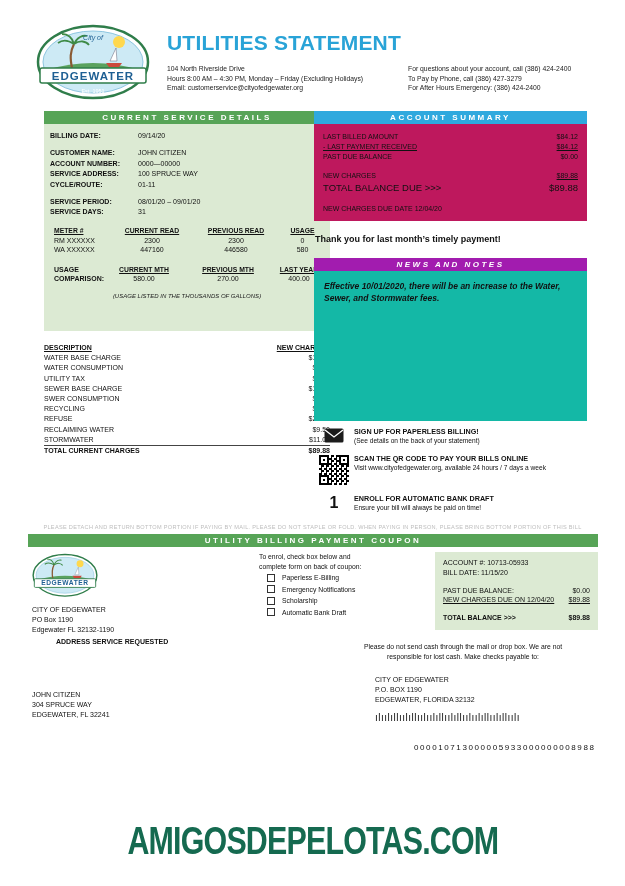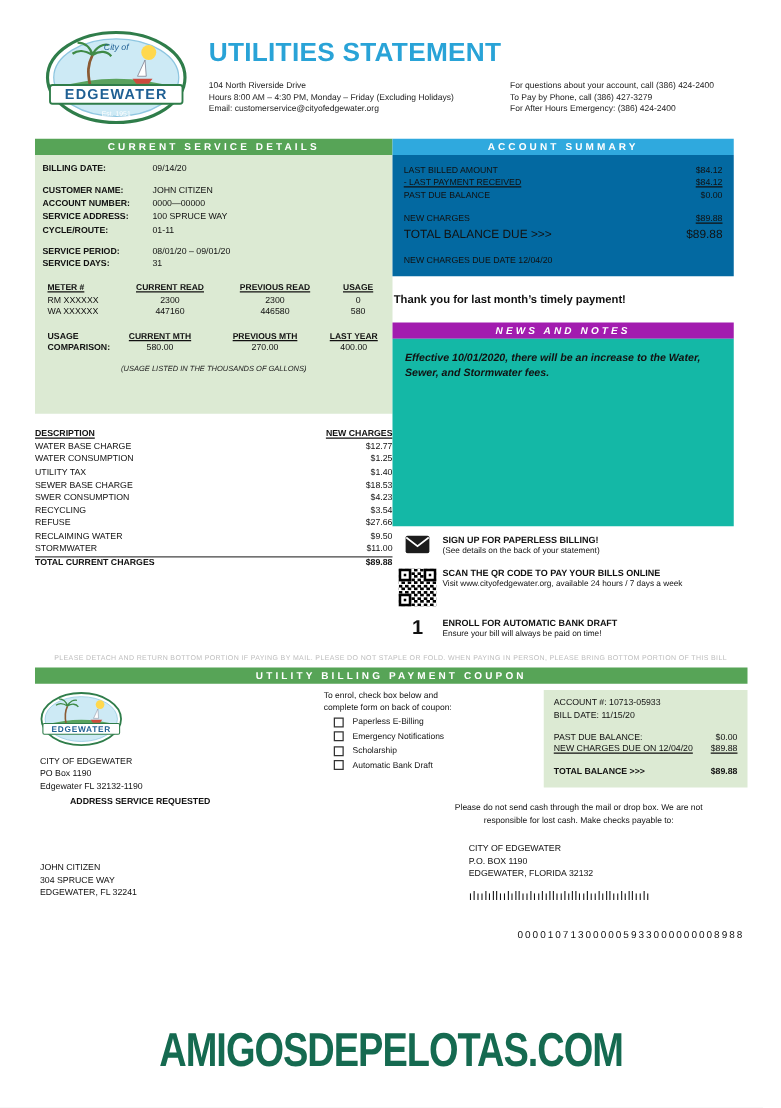--- a/index.html
+++ b/index.html
@@ -14,21 +14,21 @@
   .bar { height:13px; line-height:13px; text-align:center; color:#fff; font-weight:bold; font-size:8px; letter-spacing:2.5px; }
   .bar-green { background:#57a457; }
   .bar-blue { background:#2fa9de; }
   .bar-yellow { background:#a21caf;font-style:italic; }
 
   
   .title { font-size:21px; font-weight:bold; color:#29a3d7; letter-spacing:0.2px; }
   .small { font-size:6.8px; line-height:9.6px; color:#222; }
 
   
-  .leftcol { left:28px; top:111px; width:286px; }
+  .leftcol { left:44px; top:111px; width:286px; }
   .panel-green { background:#dcead3; padding:7px 6px 9px; min-height:207px; }
   .detail-row { display:flex; line-height:9px; margin-bottom:1.5px; }
   .detail-row .lbl { width:88px; font-weight:bold; }
   .gap8 { margin-top:8px; }
   .meter { display:grid; grid-template-columns:64px 76px 92px 41px; margin-top:10px; line-height:9.5px; }
   .meter .h { font-weight:bold; text-decoration:underline; font-size:6.8px; }
   .meter .c { text-align:center; }
   .meter .c1 { text-align:left; padding-left:4px; }
   .usage { display:flex; margin-top:10px; line-height:9.5px; }
   .ulabel { width:64px; font-weight:bold; padding-left:4px; }
@@ -37,21 +37,21 @@
   .urow .h { font-weight:bold; text-decoration:underline; font-size:6.8px; }
   .unote { text-align:center; font-style:italic; font-size:6px; margin-top:9px; color:#222; }
 
   .charges { margin-top:12px; }
   .crow { display:flex; justify-content:space-between; line-height:10.2px; }
   .crow.last { border-bottom:1px solid #444; }
   .crow.total { font-weight:bold; }
 
   
   .rightcol { left:314px; top:111px; width:273px; }
-  .panel-blue { background:#0369a1; padding:8px 9px 7px; }
+  .panel-blue { background:#be185d; padding:8px 9px 7px; }
   .asrow { display:flex; justify-content:space-between; line-height:10px; }
   .asrow.big { font-size:9.5px; line-height:14px; }
   .gap10 { margin-top:9px; }
   .duedate { margin-top:9px; line-height:10px; }
   .thankyou { margin:13px 0 0 1px; font-size:9px; font-weight:bold; }
   .newsbar { margin-top:14px; }
   .panel-yellow { background:#14b8a6; height:150px; padding:9px 10px; }
   .newsmsg { font-size:8.5px; font-weight:bold; font-style:italic; line-height:12px; width:245px; }
 
   .info-list { margin-top:6px; }

